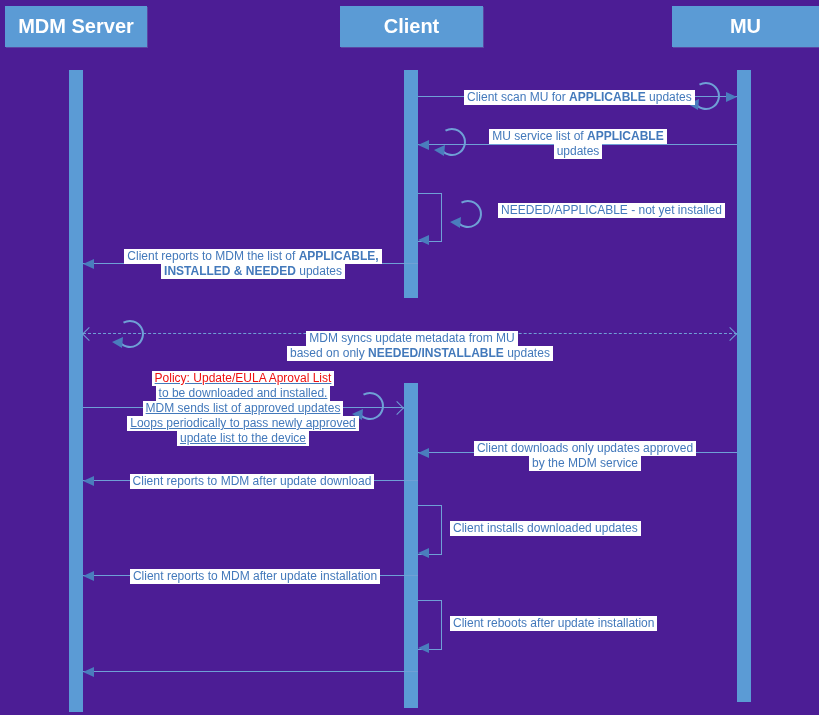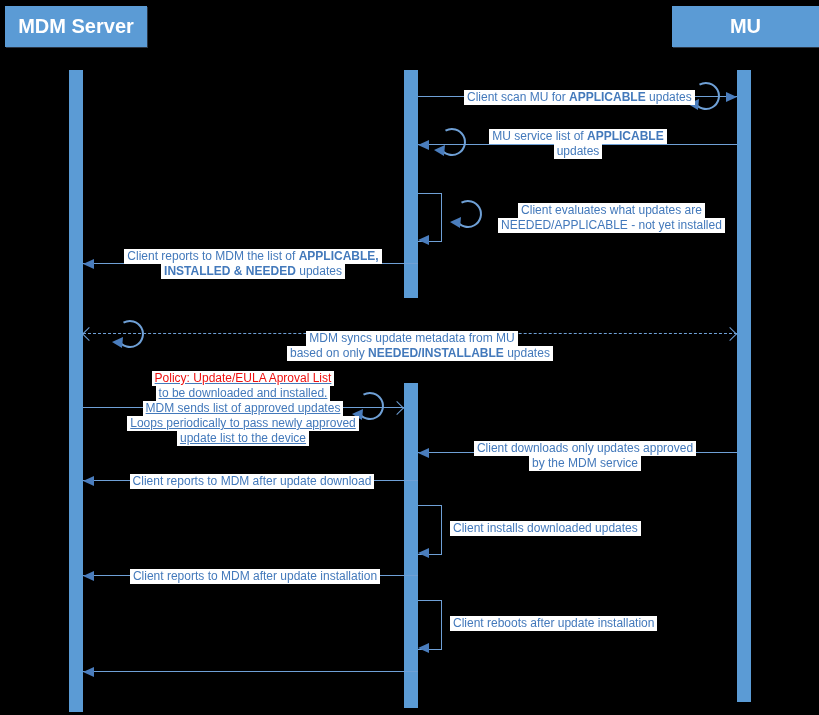--- a/index.html
+++ b/index.html
@@ -1,17 +1,17 @@
 <!DOCTYPE html>
 <html><head>
 <meta charset="utf-8">
 <style>
   html,body { margin:0; padding:0; background:#fff; }
   .canvas {
-    position:relative; width:819px; height:715px; background:#000000;
+    position:relative; width:819px; height:715px; background:#4c1d95;
     font-family:"Liberation Sans", sans-serif; overflow:hidden;
   }
   
   .actor {
     position:absolute; top:6px; height:41px; background:#5B9BD5;
     color:#fff; font-weight:bold; font-size:20px; text-align:center;
     line-height:41px; box-shadow:1px 1px 0 rgba(120,150,190,.35);
   }
   .actor.mdm    { left:5px;   width:142px; }
   .actor.client { left:340px; width:143px; }
@@ -47,20 +47,21 @@
   .msg-label .red { color:#EE1111; }
   
   .loop { position:absolute; width:40px; height:40px; z-index:2; }
 </style>
 </head>
 <body>
 
 <div class="canvas">
 
   <div class="actor mdm">MDM Server</div>
+  <div class="actor client">Client</div>
   <div class="actor mu">MU</div>
 
   <div class="lifeline ll-mdm"></div>
   <div class="lifeline ll-cl1"></div>
   <div class="lifeline ll-cl2"></div>
   <div class="lifeline ll-mu"></div>
 
   <div class="ln" style="left:418px; top:96px;  width:319px;"></div>
   <div class="ln" style="left:418px; top:144px; width:319px;"></div>
   <div class="ln" style="left:83px;  top:263px; width:335px;"></div>
@@ -121,23 +122,20 @@
       <div>
         <span>MU service list of </span>
         <b>APPLICABLE</b>
       </div>
       <div>
         <span>updates</span>
       </div>
     </div>
   <div class="msg-label" style="left:489px; top:203px; width:245px;">
       <div>
-        <span>Client evaluates what updates are</span>
-      </div>
-      <div>
         <span>NEEDED/APPLICABLE - not yet installed</span>
       </div>
     </div>
   <div class="msg-label" style="left:108px; top:249px; width:290px;">
       <div>
         <span>Client reports to MDM the list of </span>
         <b>APPLICABLE,</b>
       </div>
       <div>
         <b>INSTALLED &amp; NEEDED</b>

